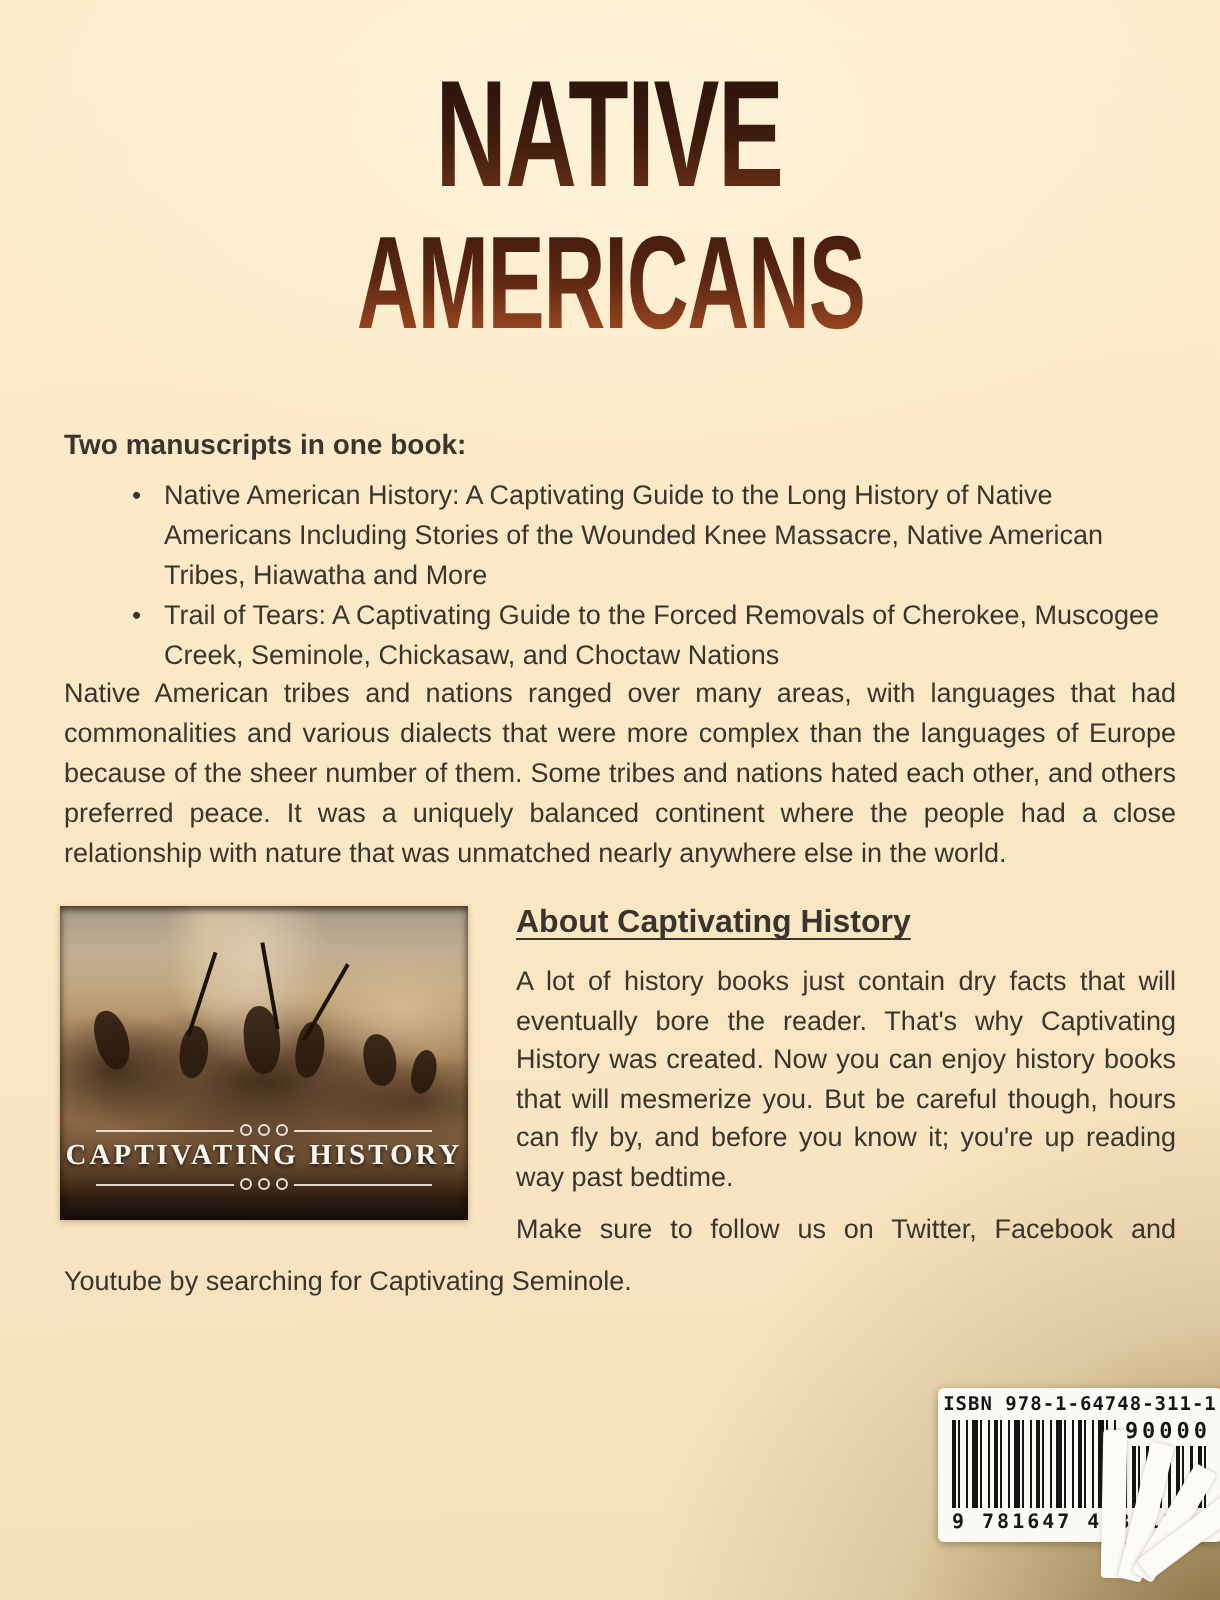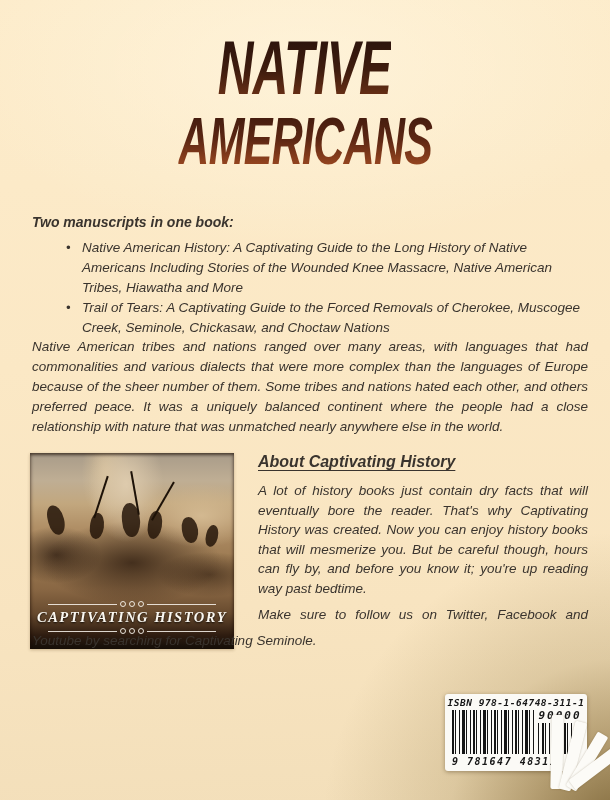--- a/index.html
+++ b/index.html
@@ -3,21 +3,20 @@
 <meta charset="utf-8">
 <style>
   html,body { margin:0; padding:0; background:#888; }
   .page {
     position:relative; width:610px; height:800px; overflow:hidden;
     font-family:"Liberation Sans", sans-serif; color:#3a342e;
     background:
       radial-gradient(circle 300px at 102% 104%, rgba(104,80,32,0.85) 0%, rgba(130,105,55,0.55) 32%, rgba(150,128,78,0.25) 58%, rgba(150,128,78,0) 100%),
       radial-gradient(ellipse 500px 260px at 50% 8%, rgba(255,248,228,0.55) 0%, rgba(255,248,228,0) 70%),
       linear-gradient(178deg, #fdeccb 0%, #fbe8c5 45%, #f8e4c0 75%, #f3dfba 100%);
-    font-style: italic;
   }
 
   
   .title-line { position:absolute; left:0; width:610px; text-align:center; font-weight:bold; }
   .title-line .tw {
     display:inline-block; transform:scaleX(0.65); transform-origin:50% 50%;
     letter-spacing:-1px; color:#4a2012;
     background-clip:text; -webkit-background-clip:text; -webkit-text-fill-color:transparent;
   }
   .t1 { top:36px;  font-size:76px; line-height:64px; }
@@ -28,21 +27,21 @@
   
   .btxt { font-size:13.5px; line-height:20px; color:#3a342e; }
   .manuscripts-heading { position:absolute; left:32px; top:212px; width:556px; font-size:14px; font-weight:bold; }
   .blist { position:absolute; left:32px; top:238px; width:556px; }
   .blist .item { position:relative; padding-left:50px; }
   .blist .bullet { position:absolute; left:34px; top:0; font-size:13px; }
   .para1 { position:absolute; left:32px; top:337px; width:556px; text-align:justify; }
 
   
   .cover {
-    position:absolute; left:30px; top:453px; width:204px; height:196px; overflow:hidden;
+    position:absolute; left:30px; top:453px; width:204px; height:157px; overflow:hidden;
     box-shadow: inset 0 2px 3px rgba(25,12,5,.55), inset 0 0 4px rgba(30,15,5,.45), 0 1px 3px rgba(90,60,20,.3);
     background:
       radial-gradient(ellipse 55px 85px at 47% 16%, #decbad 0%, rgba(222,203,173,0) 68%),
       radial-gradient(ellipse 34px 70px at 37% 10%, #d4be99 0%, rgba(212,190,153,0) 70%),
       radial-gradient(ellipse 85px 45px at 84% 32%, rgba(214,188,148,0.9) 0%, rgba(214,188,148,0) 70%),
       radial-gradient(ellipse 120px 55px at 50% 56%, rgba(44,27,15,0.78) 0%, rgba(44,27,15,0) 75%),
       radial-gradient(ellipse 60px 38px at 13% 52%, rgba(40,24,14,0.72) 0%, rgba(40,24,14,0) 75%),
       radial-gradient(ellipse 70px 30px at 88% 62%, rgba(48,30,16,0.6) 0%, rgba(48,30,16,0) 75%),
       linear-gradient(180deg,#a89b89 0%,#bfae94 14%,#c2a77e 26%,#b08f66 38%,#9b7951 55%,#886643 70%,#674a2e 82%,#2e1c10 93%,#150f09 100%);
   }
@@ -68,21 +67,21 @@
 
   
   .about-col { position:absolute; left:258px; top:452px; width:330px; }
   .about-heading { font-size:16px; font-weight:bold; text-decoration:underline; text-underline-offset:3px; }
   .about-para { margin-top:9px; text-align:justify; line-height:19.5px; }
   .follow-1 { margin-top:7px; text-align:justify; text-align-last:justify; line-height:19.5px; }
   .follow-2 { position:absolute; left:32px; top:631px; width:556px; }
 
   
   .barcode {
-    position:absolute; left:445px; top:694px; width:142px; height:77px;
+    position:absolute; left:469px; top:694px; width:142px; height:77px;
     background:#fbfaf6; border-radius:3px; box-shadow:0 1px 4px rgba(60,40,10,.4);
   }
   .isbn-text {
     margin-top:3px; text-align:center; font-family:"DejaVu Sans Mono", monospace;
     font-size:9.5px; font-weight:bold; letter-spacing:0.5px; color:#161616; line-height:11px;
   }
   .bars-row { position:relative; height:44px; margin-top:2px; }
   .bars-main {
     position:absolute; left:7px; top:0; width:83px; height:44px;
     background:repeating-linear-gradient(90deg,

